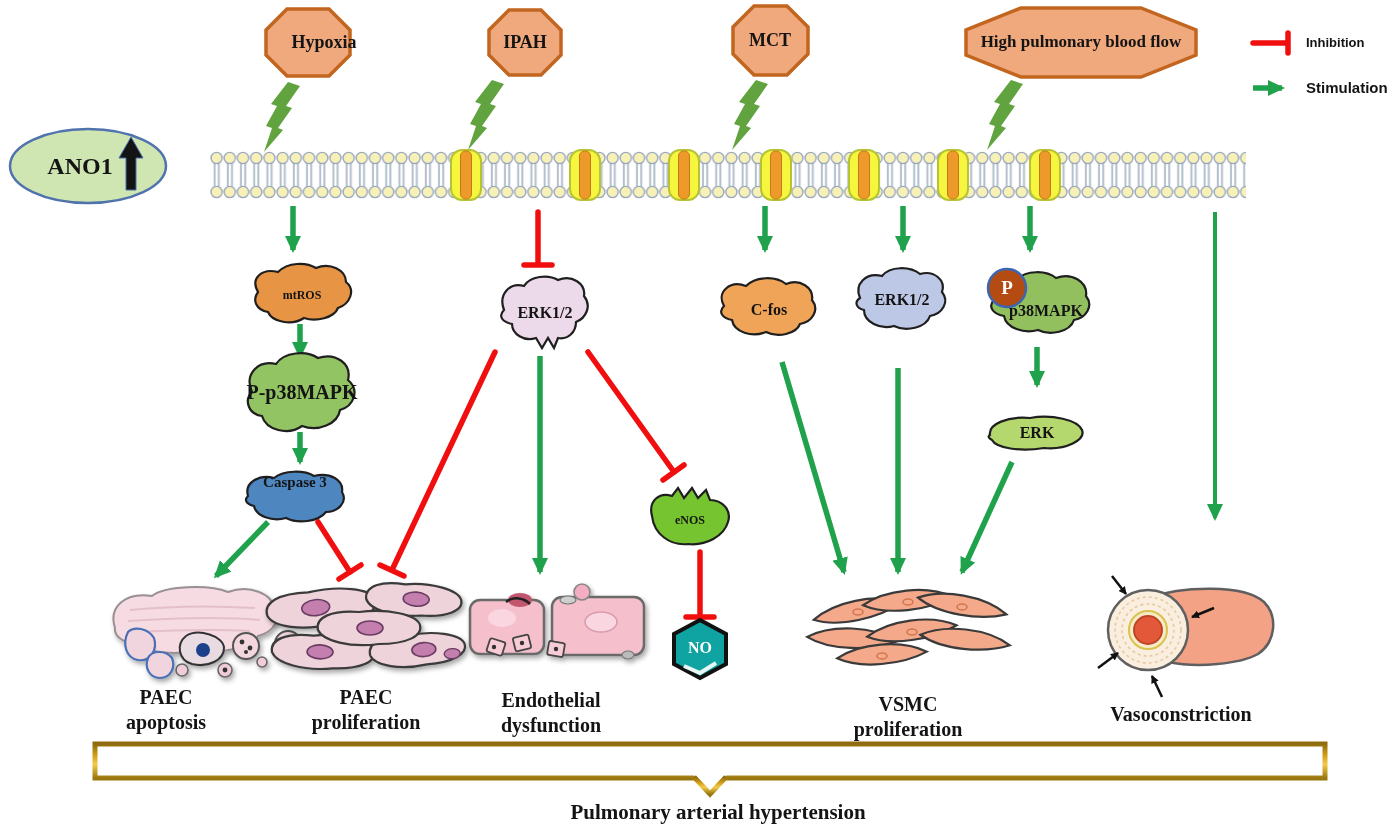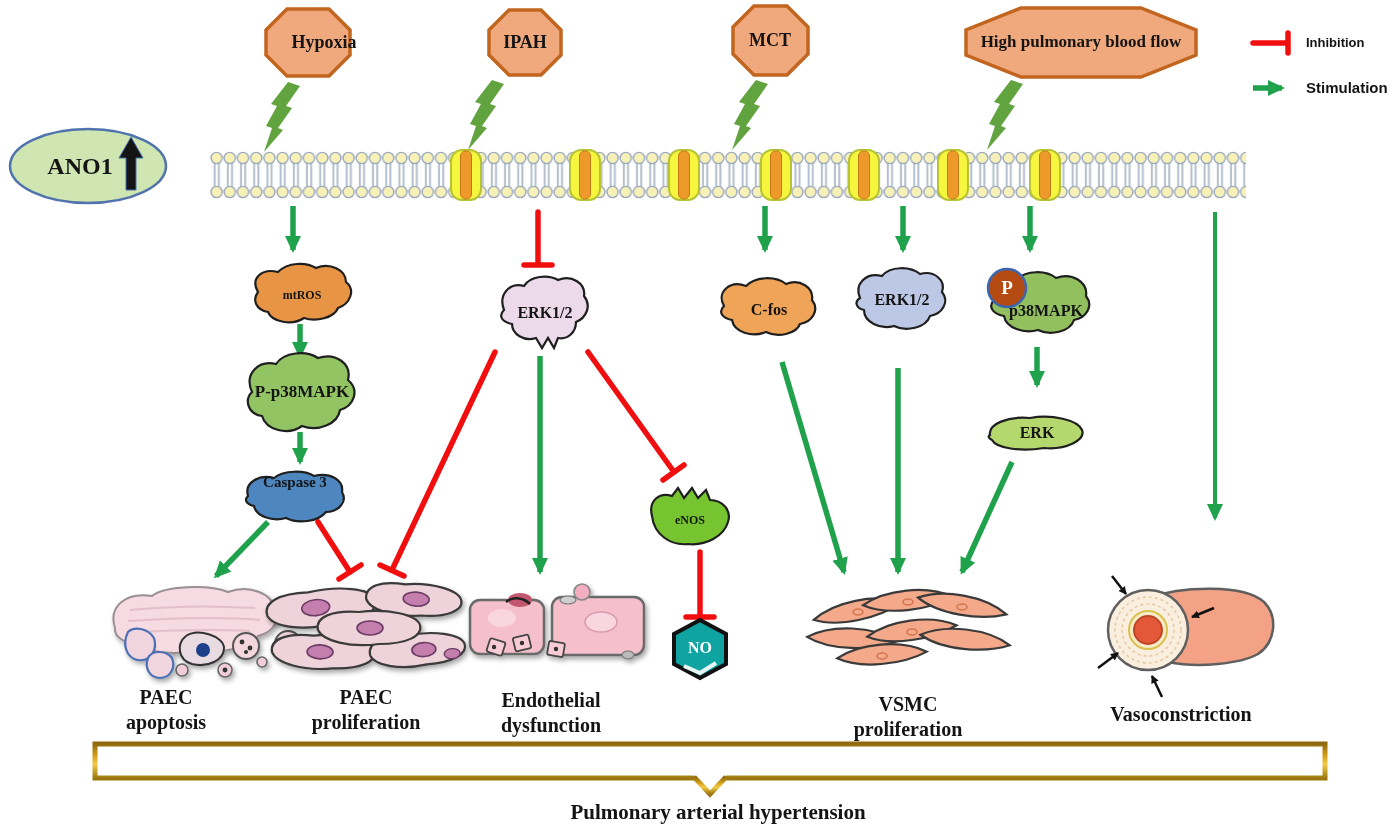--- a/index.html
+++ b/index.html
@@ -265,21 +265,21 @@
 <div class="lbl" style="left:525px;top:42px;font-size:18px">IPAH</div>
 <div class="lbl" style="left:770px;top:40px;font-size:18px">MCT</div>
 <div class="lbl" style="left:1081px;top:42px;font-size:17px">High pulmonary blood flow</div>
 
 <div class="lbl sans left" style="left:1306px;top:43px;font-size:13px">Inhibition</div>
 <div class="lbl sans left" style="left:1306px;top:88px;font-size:15px">Stimulation</div>
 
 <div class="lbl" style="left:80px;top:166px;font-size:24px">ANO1</div>
 
 <div class="lbl" style="left:302px;top:295px;font-size:12px">mtROS</div>
-<div class="lbl" style="left:302px;top:392px;font-size:17px">P-p38MAPK</div>
+<div class="lbl" style="left:302px;top:392px;font-size:20px">P-p38MAPK</div>
 <div class="lbl" style="left:295px;top:482px;font-size:15px">Caspase 3</div>
 <div class="lbl" style="left:545px;top:313px;font-size:16px">ERK1/2</div>
 <div class="lbl" style="left:769px;top:310px;font-size:16px">C-fos</div>
 <div class="lbl" style="left:902px;top:300px;font-size:16px">ERK1/2</div>
 <div class="lbl white" style="left:1007px;top:288px;font-size:19px">P</div>
 <div class="lbl" style="left:1046px;top:311px;font-size:16px">p38MAPK</div>
 <div class="lbl" style="left:1037px;top:433px;font-size:16px">ERK</div>
 <div class="lbl" style="left:690px;top:520px;font-size:12px">eNOS</div>
 <div class="lbl white" style="left:700px;top:648px;font-size:16px">NO</div>
 

